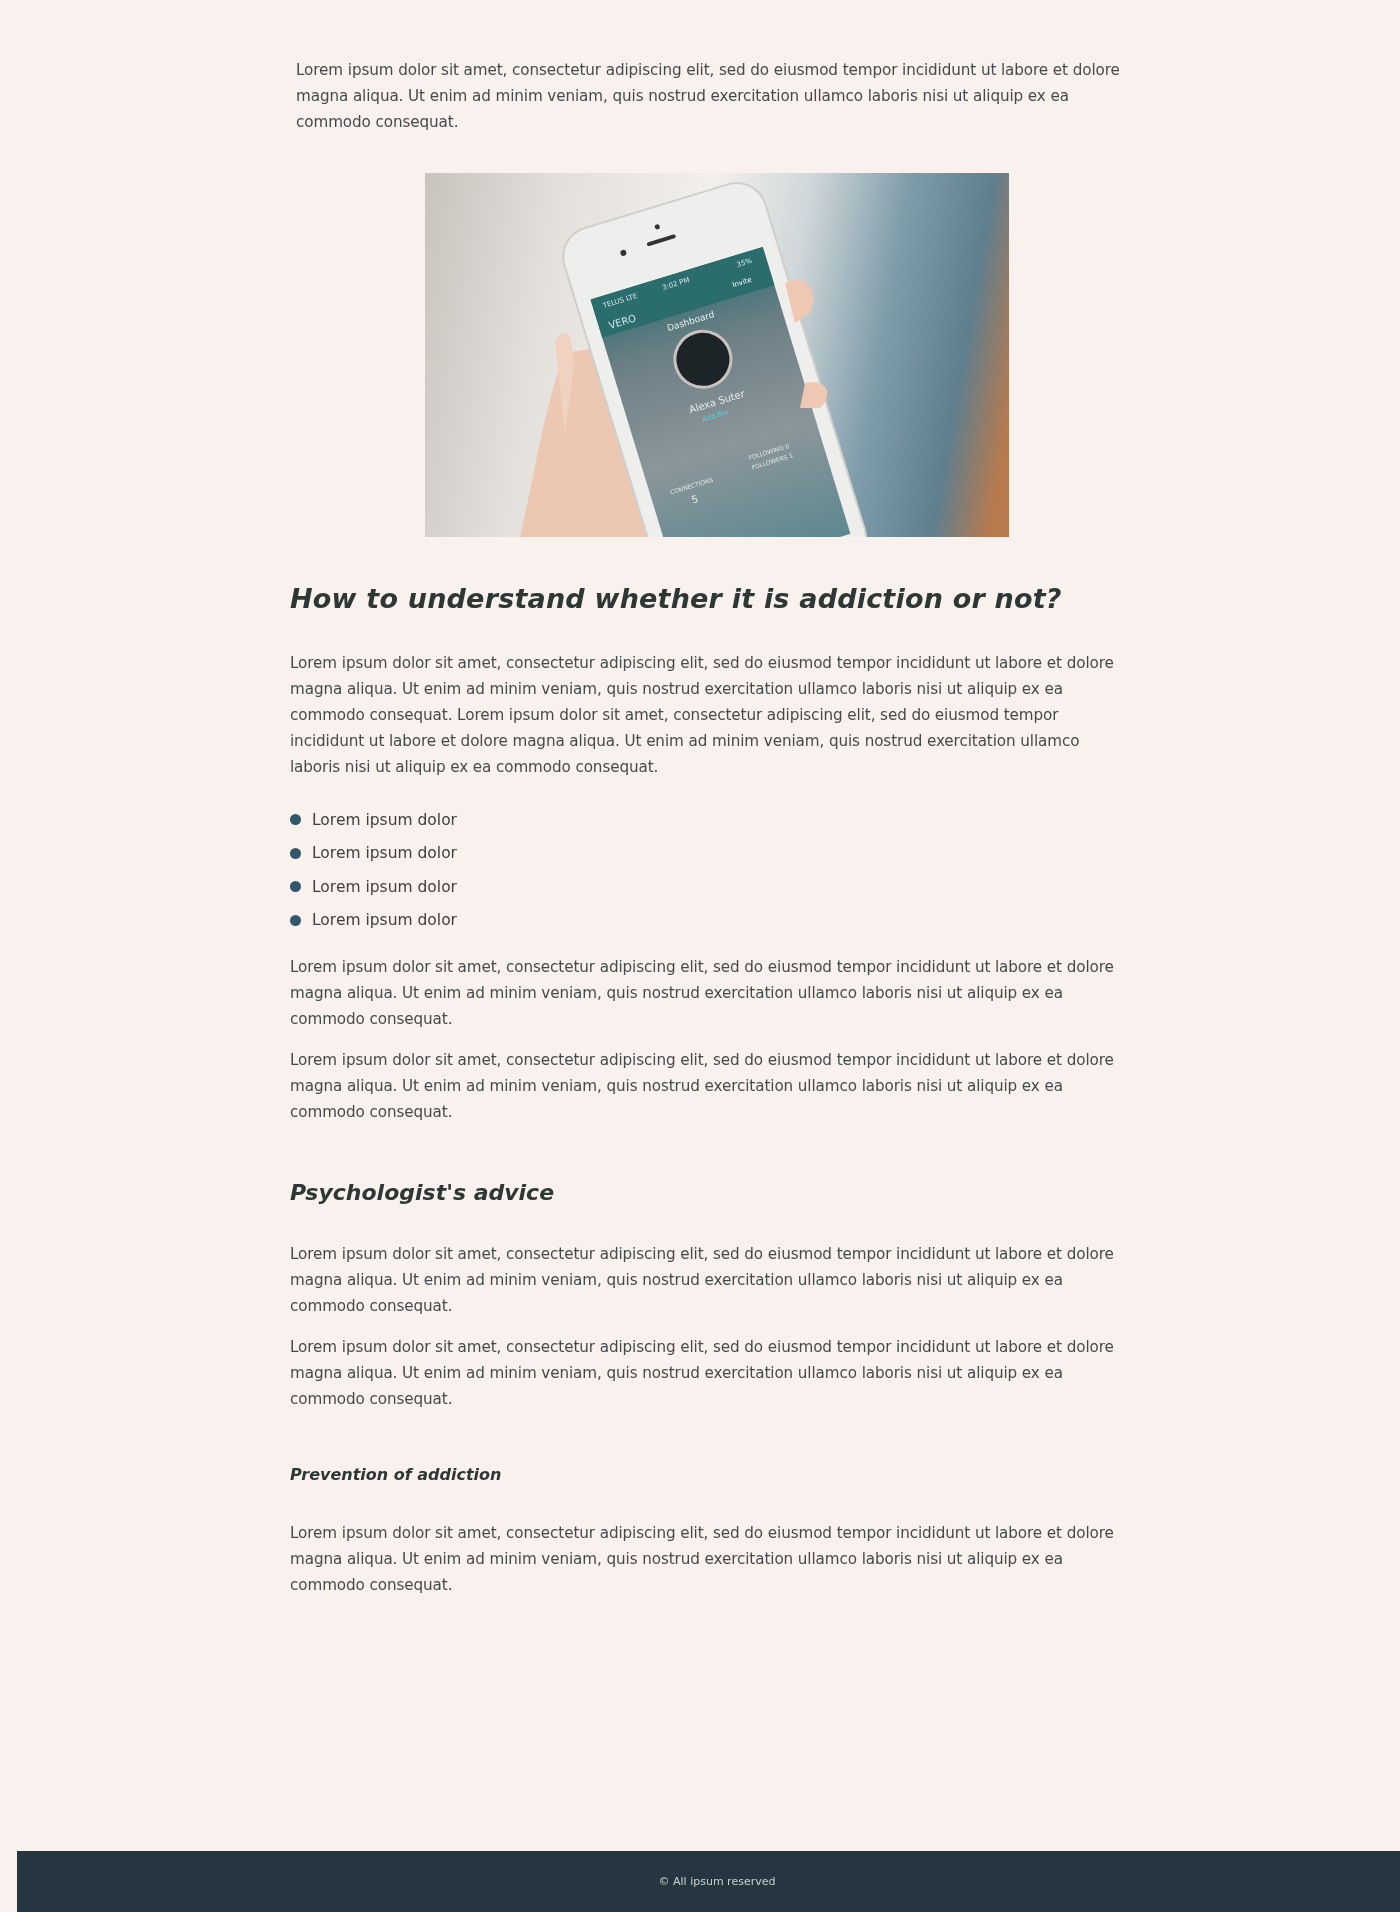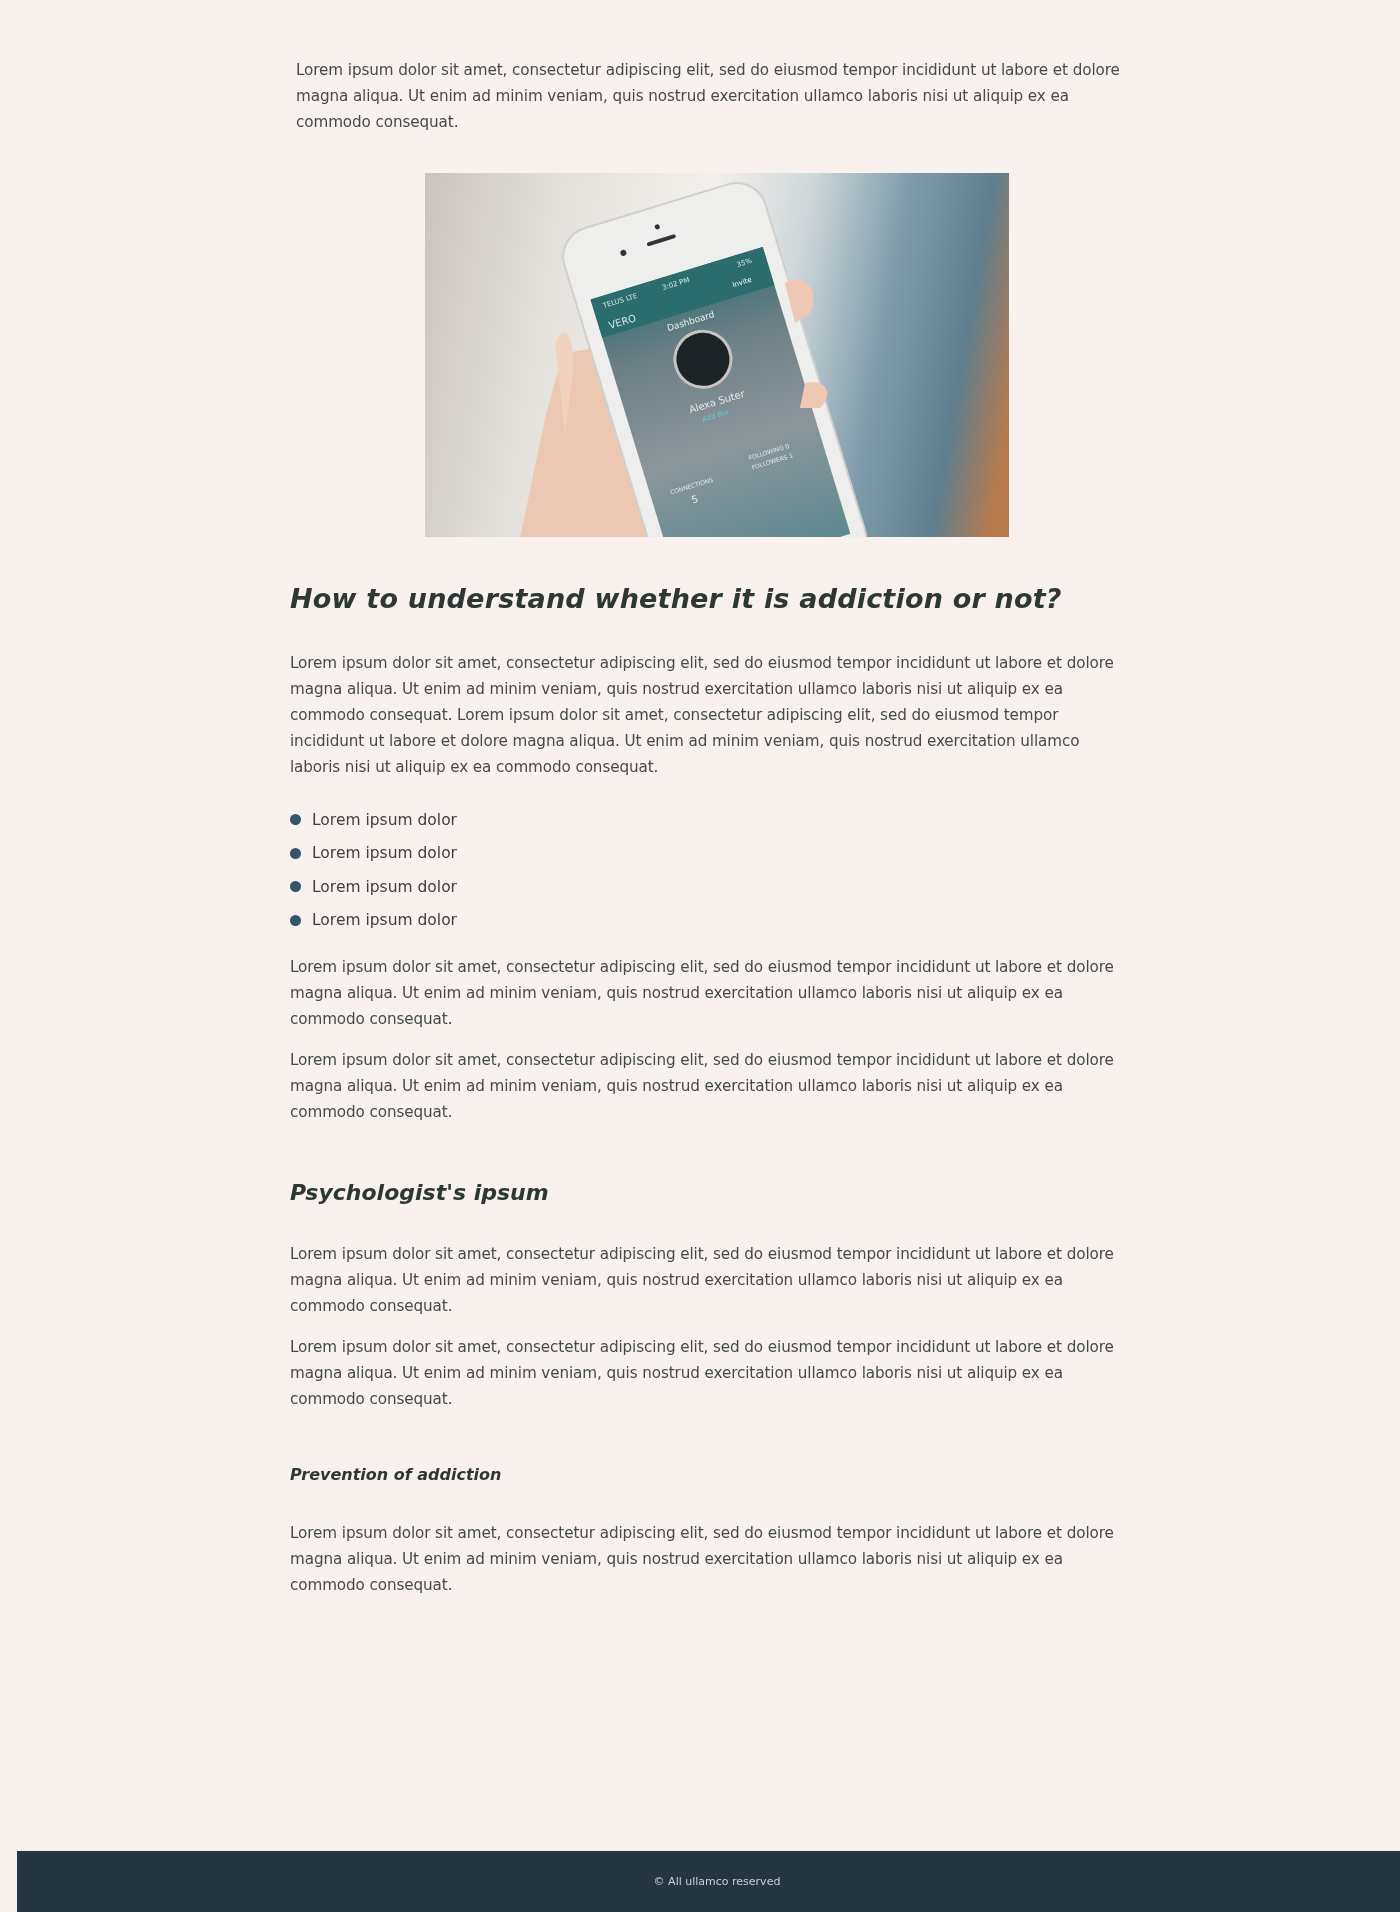--- a/index.html
+++ b/index.html
@@ -95,25 +95,25 @@
         </li>
       <li>
           <span class="dot"></span>
           <span>Lorem ipsum dolor</span>
         </li>
     </ul>
 
     <p class="p" style="top:954px">Lorem ipsum dolor sit amet, consectetur adipiscing elit, sed do eiusmod tempor incididunt ut labore et dolore magna aliqua. Ut enim ad minim veniam, quis nostrud exercitation ullamco laboris nisi ut aliquip ex ea commodo consequat.</p>
     <p class="p" style="top:1047px">Lorem ipsum dolor sit amet, consectetur adipiscing elit, sed do eiusmod tempor incididunt ut labore et dolore magna aliqua. Ut enim ad minim veniam, quis nostrud exercitation ullamco laboris nisi ut aliquip ex ea commodo consequat.</p>
 
-    <h2 class="h2 mid">Psychologist's ipsum</h2>
+    <h2 class="h2 mid">Psychologist's advice</h2>
     <p class="p" style="top:1241px">Lorem ipsum dolor sit amet, consectetur adipiscing elit, sed do eiusmod tempor incididunt ut labore et dolore magna aliqua. Ut enim ad minim veniam, quis nostrud exercitation ullamco laboris nisi ut aliquip ex ea commodo consequat.</p>
     <p class="p" style="top:1334px">Lorem ipsum dolor sit amet, consectetur adipiscing elit, sed do eiusmod tempor incididunt ut labore et dolore magna aliqua. Ut enim ad minim veniam, quis nostrud exercitation ullamco laboris nisi ut aliquip ex ea commodo consequat.</p>
 
     <h3 class="h2 small">Prevention of addiction</h3>
     <p class="p" style="top:1520px">Lorem ipsum dolor sit amet, consectetur adipiscing elit, sed do eiusmod tempor incididunt ut labore et dolore magna aliqua. Ut enim ad minim veniam, quis nostrud exercitation ullamco laboris nisi ut aliquip ex ea commodo consequat.</p>
   </main>
 
 
   <div class="bottom">
-    <span class="copy">© All ullamco reserved</span>
+    <span class="copy">© All ipsum reserved</span>
   </div>
 </div>
 
 </body></html>

